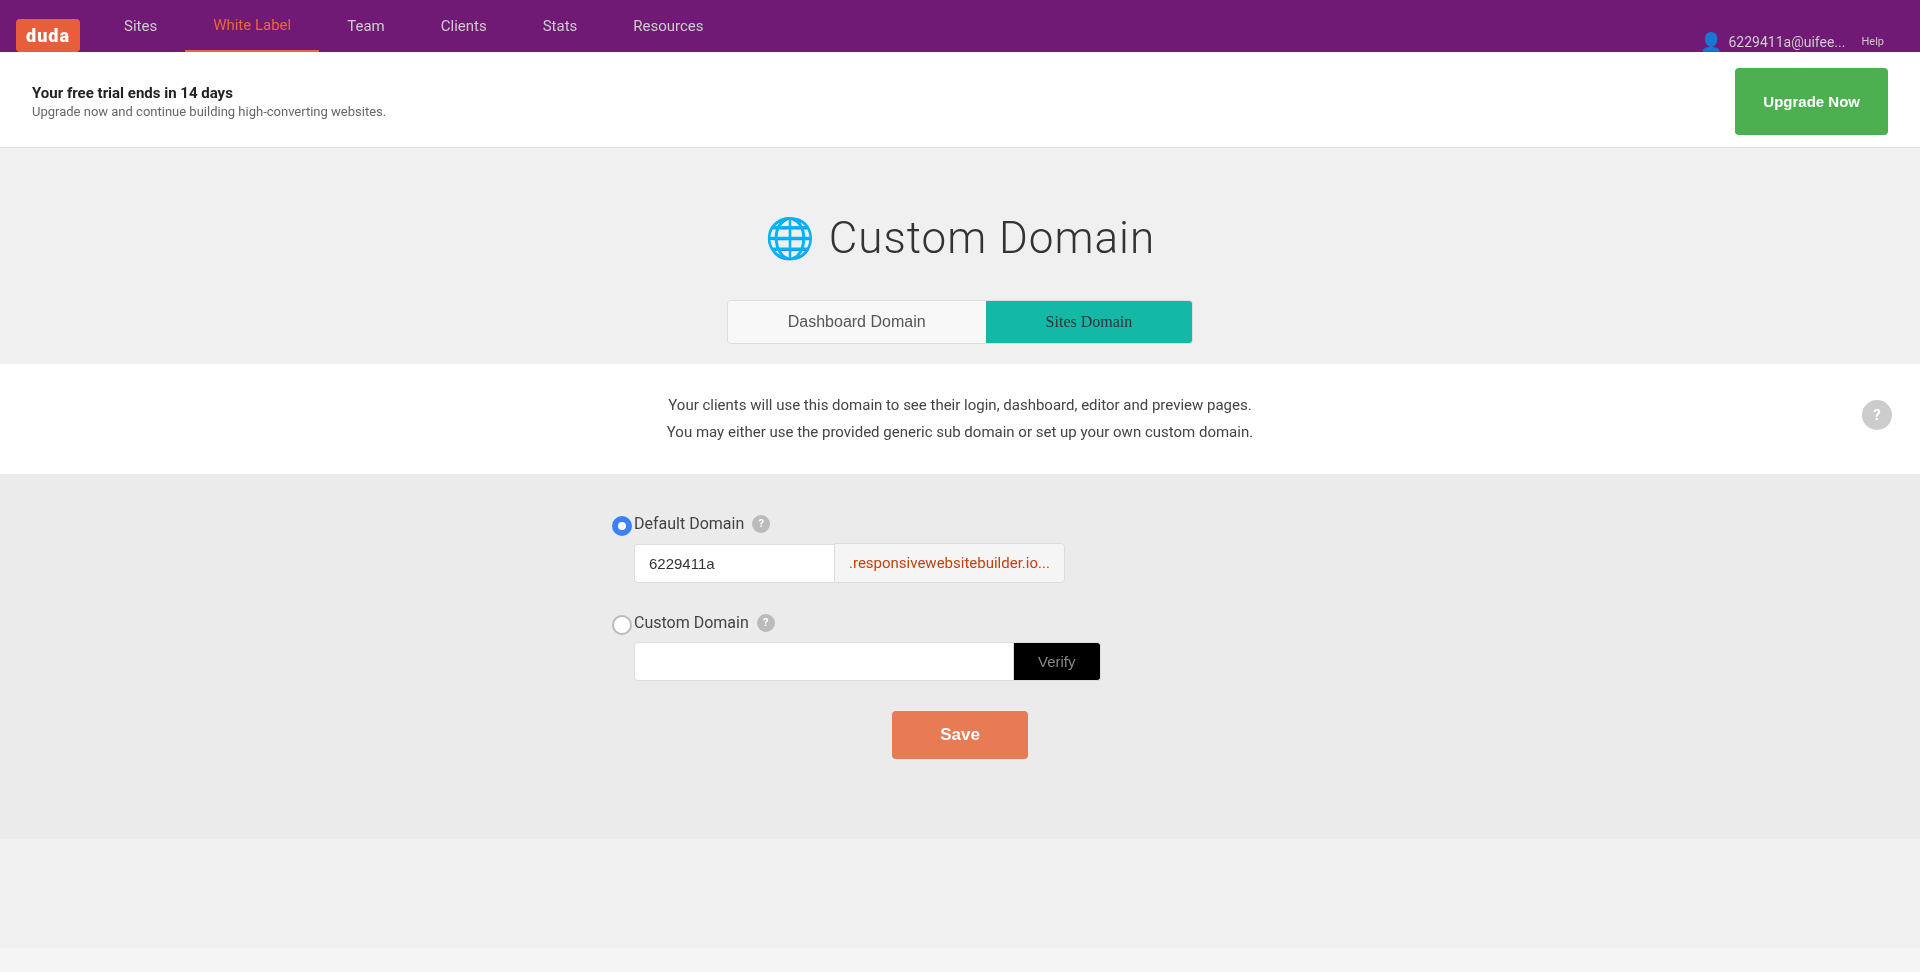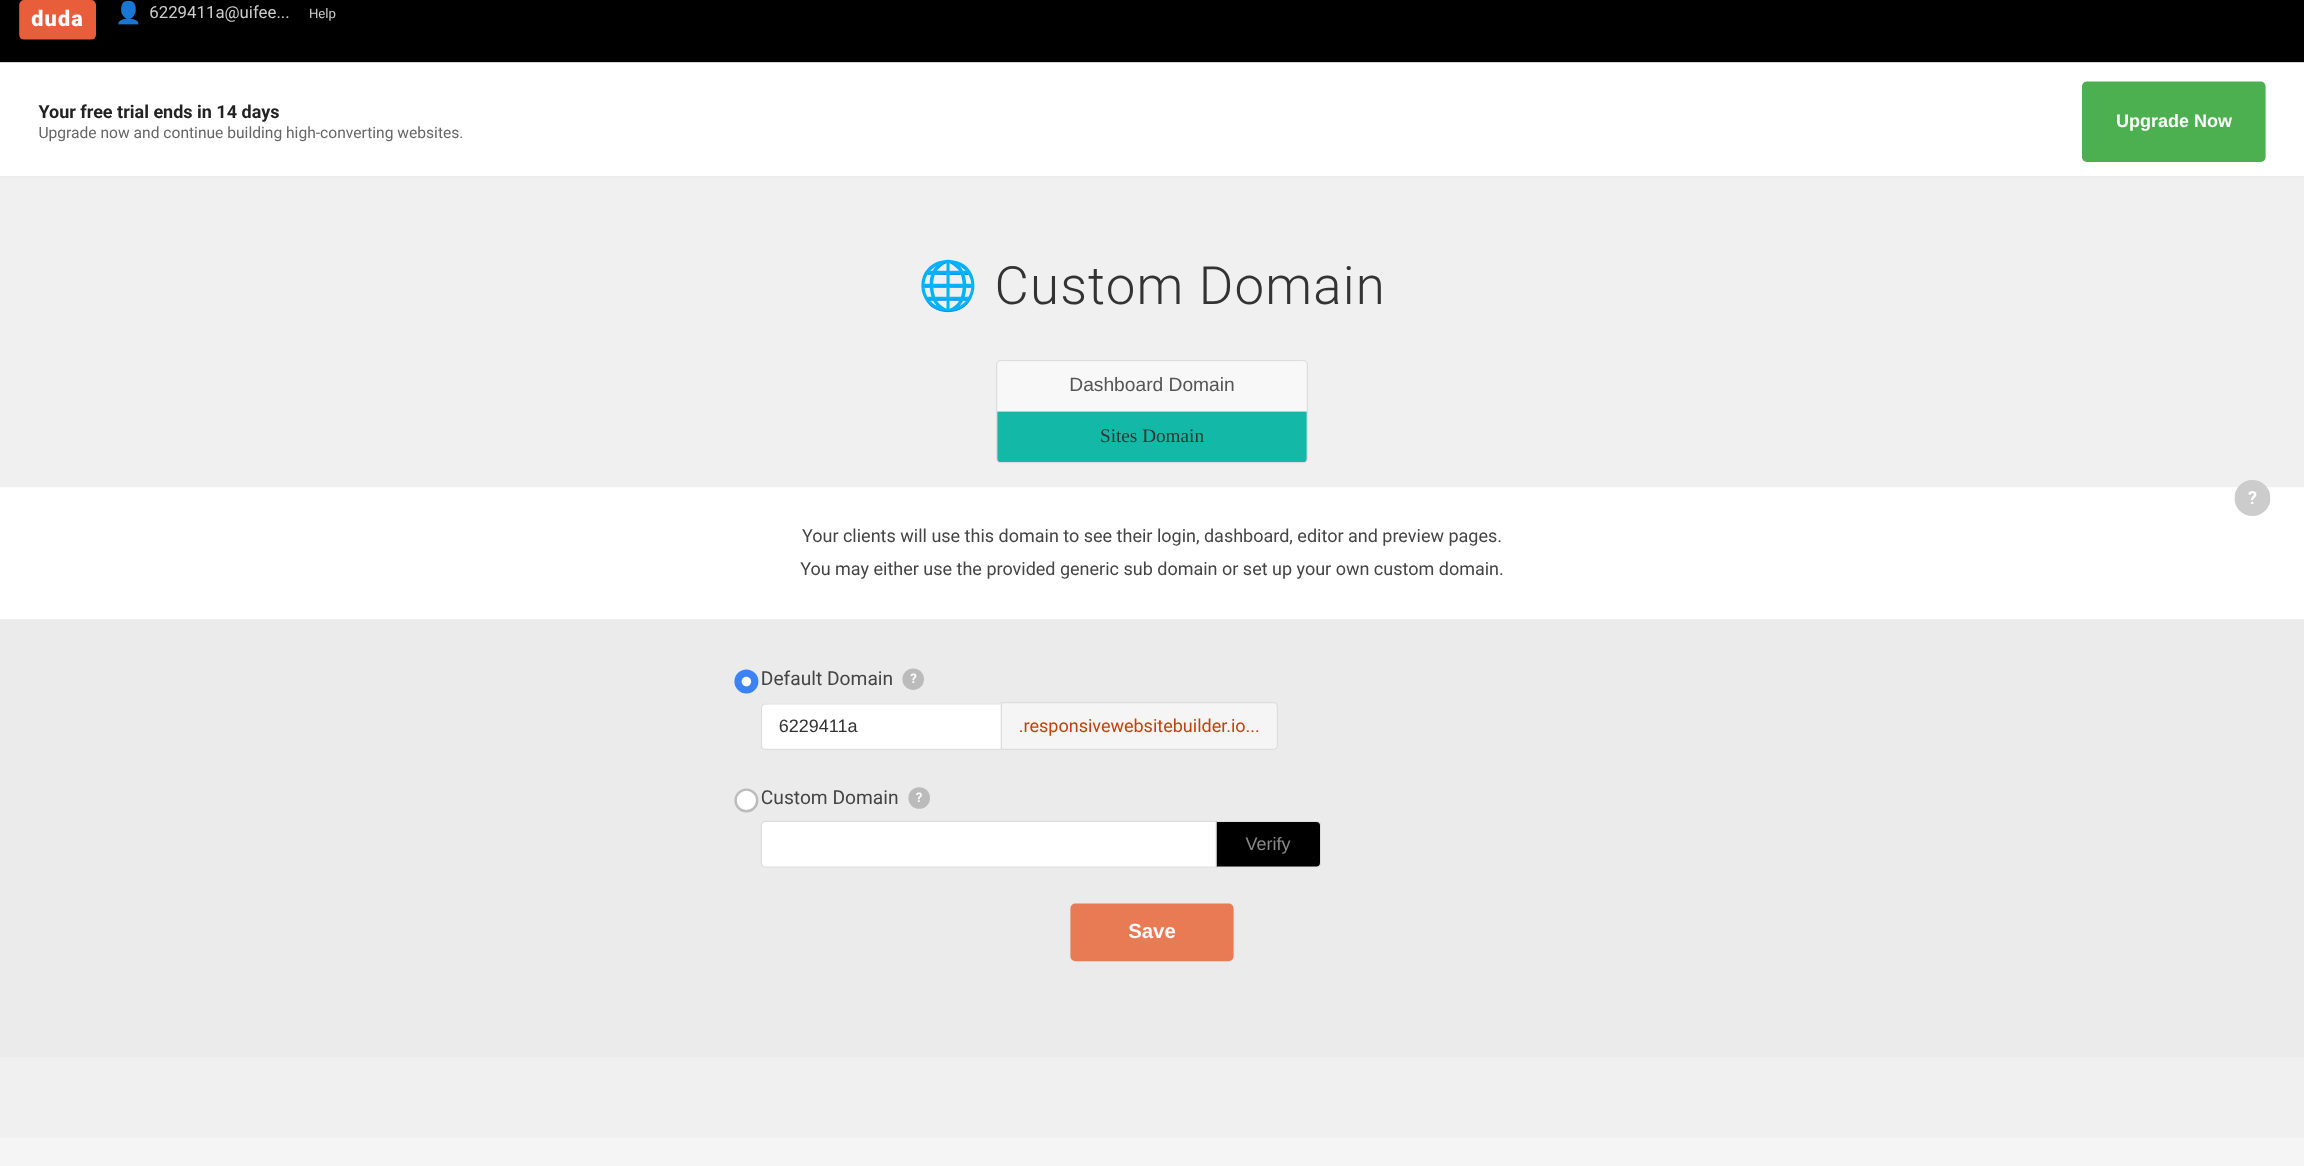--- a/index.html
+++ b/index.html
@@ -27,21 +27,21 @@
     .main-content { background: #f0f0f0; min-height: 800px; padding-top: 40px; }
 
     
     .page-header { text-align: center; padding: 24px 0 16px; }
     .page-title-wrap { display: flex; align-items: center; justify-content: center; gap: 14px; }
     .globe-icon { font-size: 40px; color: #555; }
     .page-title { font-size: 44px; font-weight: 300; color: #333; letter-spacing: 1px; }
 
     
     .tab-bar { display: flex; justify-content: center; margin: 20px 0 0; }
-    .tab-wrap { display: flex; border-radius: 4px; overflow: hidden; border: 1px solid #ddd; flex-direction: column; }
+    .tab-wrap { display: flex; border-radius: 4px; overflow: hidden; border: 1px solid #ddd; }
     .tab-item { padding: 12px 60px; font-size: 16px; color: #555; background: #f8f8f8; cursor: pointer; border: none; outline: none; }
     .tab-item.active-tab { background: #14b8a6; color: #333; font-weight: 500; font-family: Liberation Serif, serif; }
     .tab-item:not(.active-tab) { background: #f8f8f8; }
 
     
     .desc-area { background: #fff; margin: 0; padding: 28px 0; text-align: center; }
     .desc-text { font-size: 15px; color: #444; line-height: 1.8; }
 
     
     .help-circle { position: fixed; right: 28px; top: 400px; width: 30px; height: 30px; border-radius: 50%; background: #ccc; display: flex; align-items: center; justify-content: center; color: #fff; font-weight: 700; font-size: 15px; cursor: pointer; }
@@ -69,22 +69,30 @@
     .verify-btn { border: 1px solid #ddd; border-left: none; padding: 10px 24px; font-size: 15px; color: #888; background: #000000; border-radius: 0 4px 4px 0; cursor: pointer; }
 
     
     .save-row { text-align: center; margin-top: 30px; }
     .save-btn { background: #e8673a; color: #fff; border: none; border-radius: 4px; padding: 14px 48px; font-size: 17px; font-weight: 600; cursor: pointer; opacity: 0.85; }
   </style>
 </head>
 <body>
 
 <nav>
-  <div style="display:flex;align-items:flex-start;background:#000000;height:52px;padding:0 12px 0 0;width:100%;">
+  <div style="display:flex;align-items:flex-end;background:#701a75;height:52px;padding:0 12px 0 0;width:100%;">
     <div class="nav-logo">duda</div>
+    <div class="nav-items">
+      <a class="nav-item">Sites</a>
+      <a class="nav-item active">White Label</a>
+      <a class="nav-item">Team</a>
+      <a class="nav-item">Clients</a>
+      <a class="nav-item">Stats</a>
+      <a class="nav-item">Resources</a>
+    </div>
     <div class="nav-right">
       <div class="nav-user">
         <span style="font-size:18px;">👤</span>
         <span>6229411a@uifee...</span>
       </div>
       <span class="nav-help">Help</span>
     </div>
   </div>
 </nav>
 

